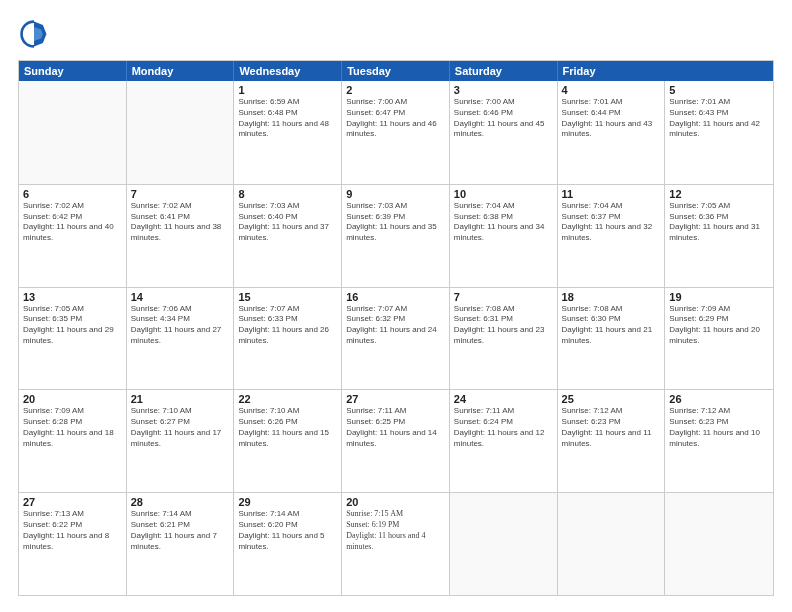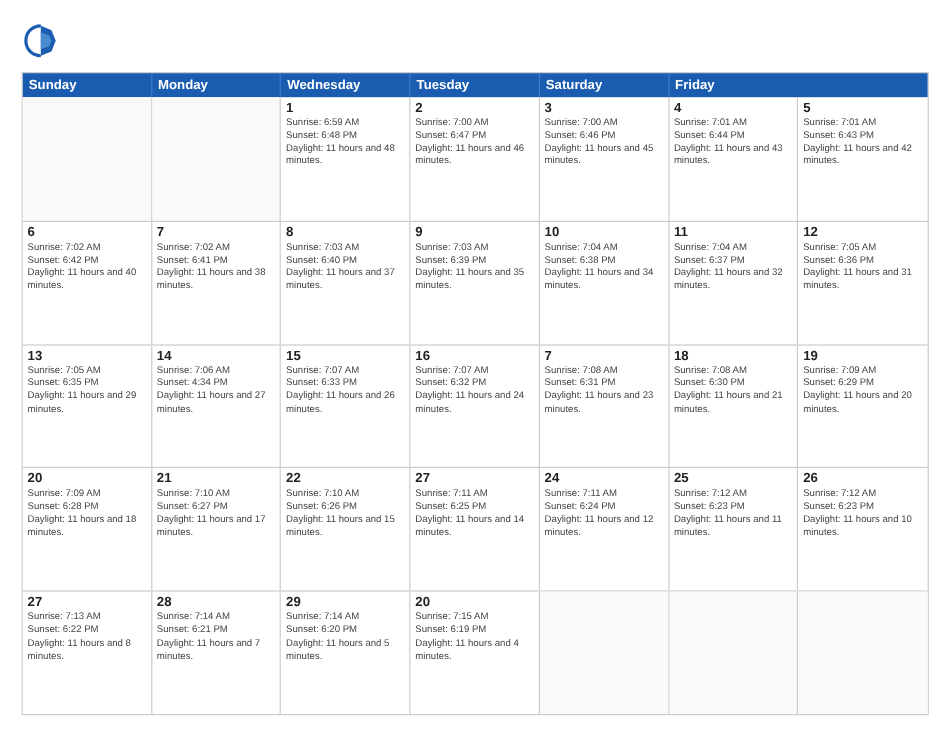--- a/index.html
+++ b/index.html
@@ -318,21 +318,21 @@
 Daylight: 11 hours and 7 minutes.</div>
           </div>
           <div class="cal-cell">
             <div class="day-num">29</div>
             <div class="day-info" style="white-space: pre-line;">Sunrise: 7:14 AM
 Sunset: 6:20 PM
 Daylight: 11 hours and 5 minutes.</div>
           </div>
           <div class="cal-cell">
             <div class="day-num">20</div>
-            <div class="day-info" style="white-space: pre-line;">Sunrise: 7:15 AM
+            <div class="day-info" style="white-space: pre-line; font-family: Liberation Serif, serif;">Sunrise: 7:15 AM
 Sunset: 6:19 PM
 Daylight: 11 hours and 4 minutes.</div>
           </div>
           <div class="cal-cell empty"></div>
           <div class="cal-cell empty"></div>
           <div class="cal-cell empty"></div>
         </div>
       </div>
   </div>
 </div>

